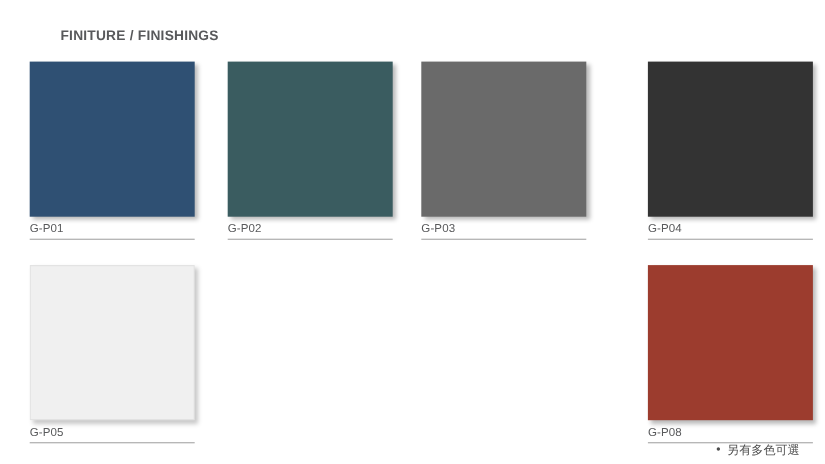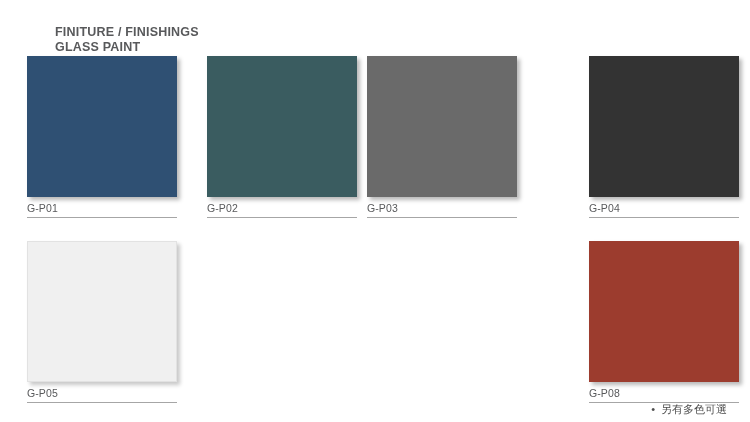--- a/index.html
+++ b/index.html
@@ -42,21 +42,21 @@
     position: relative;
     height: 185px;
   }
   .swatch-cell {
     position: absolute;
     top: 0;
     width: 150px;
   }
   .swatch-cell.col-0 { left: 0px; }
   .swatch-cell.col-1 { left: 180px; }
-  .swatch-cell.col-2 { left: 340px; }
+  .swatch-cell.col-2 { left: 356px; }
   .swatch-cell.col-3 { left: 562px; }
 
   .swatch-chip {
     width: 150px;
     height: 141px;
     box-shadow: 3px 3px 4px rgba(0, 0, 0, 0.28);
   }
   .swatch-chip.light-edge {
     box-shadow: 3px 3px 4px rgba(0, 0, 0, 0.22),
                 inset 0 0 0 1px rgba(0, 0, 0, 0.055);
@@ -94,21 +94,20 @@
     font-size: 11px;
     line-height: 1;
     color: #4c4c4c;
   }
 </style>
 </head>
 <body>
 
 <div id="title-block">
   <div class="title-line">FINITURE / FINISHINGS</div>
-  <div class="title-line">GLASS PAINT</div>
 </div>
 
 <div id="swatch-grid">
 
   <div class="swatch-row">
     <div class="swatch-cell col-0">
       <div class="swatch-chip" style="background: rgb(47, 80, 115);"></div>
       <div class="swatch-label">G-P01</div>
       <div class="swatch-rule"></div>
     </div>

